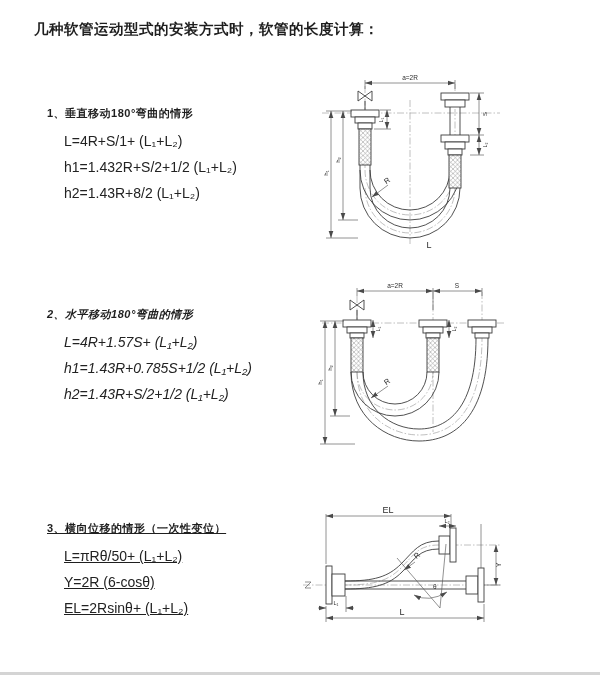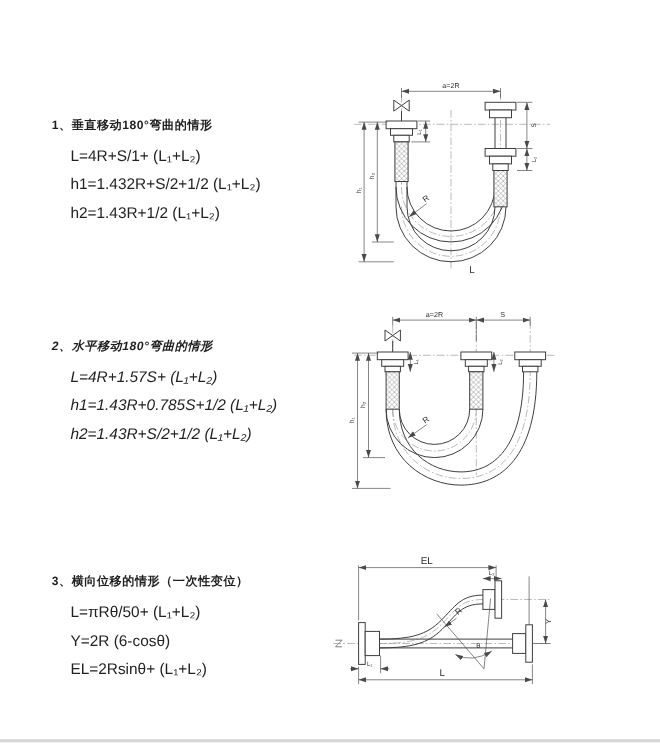--- a/index.html
+++ b/index.html
@@ -21,36 +21,37 @@
   .dim  { stroke:#565656; stroke-width:0.65; fill:none; }
   .hose { stroke:#3d3d3d; stroke-width:0.9; fill:none; }
   .fit  { stroke:#3d3d3d; stroke-width:0.9; fill:#ffffff; }
   .lbl  { font-family:"Liberation Sans","DejaVu Sans",sans-serif; fill:#2e2e2e; }
 </style>
 </head>
 <body>
 
 <div class="page">
 
+  <div class="title">几种软管运动型式的安装方式时，软管的长度计算：</div>
 
   <div class="section" style="top:106px;">
     <p class="sec-heading">1、垂直移动180°弯曲的情形</p>
     <p class="formula">L=4R+S/1+ (L₁+L₂)</p>
     <p class="formula">h1=1.432R+S/2+1/2 (L₁+L₂)</p>
-    <p class="formula">h2=1.43R+1/2 (L₁+L₂)</p>
+    <p class="formula">h2=1.43R+8/2 (L₁+L₂)</p>
   </div>
 
   <div class="section" style="top:307px;font-style:italic;">
     <p class="sec-heading">2、水平移动180°弯曲的情形</p>
     <p class="formula">L=4R+1.57S+ (L₁+L₂)</p>
     <p class="formula">h1=1.43R+0.785S+1/2 (L₁+L₂)</p>
     <p class="formula">h2=1.43R+S/2+1/2 (L₁+L₂)</p>
   </div>
 
-  <div class="section" style="top:521px;">
+  <div class="section" style="top:521px;text-decoration:underline;">
     <p class="sec-heading">3、横向位移的情形（一次性变位）</p>
     <p class="formula">L=πRθ/50+ (L₁+L₂)</p>
     <p class="formula">Y=2R (6-cosθ)</p>
     <p class="formula">EL=2Rsinθ+ (L₁+L₂)</p>
   </div>
 
   <svg class="diagram" style="left:300px; top:70px;" width="300" height="195" viewBox="0 0 300 195">
     <defs>
       <marker id="m1" markerWidth="8" markerHeight="6" refX="7" refY="3" orient="auto-start-reverse" markerUnits="userSpaceOnUse">
         <path d="M0,0.7 L7,3 L0,5.3 Z" fill="#4a4a4a"></path>

